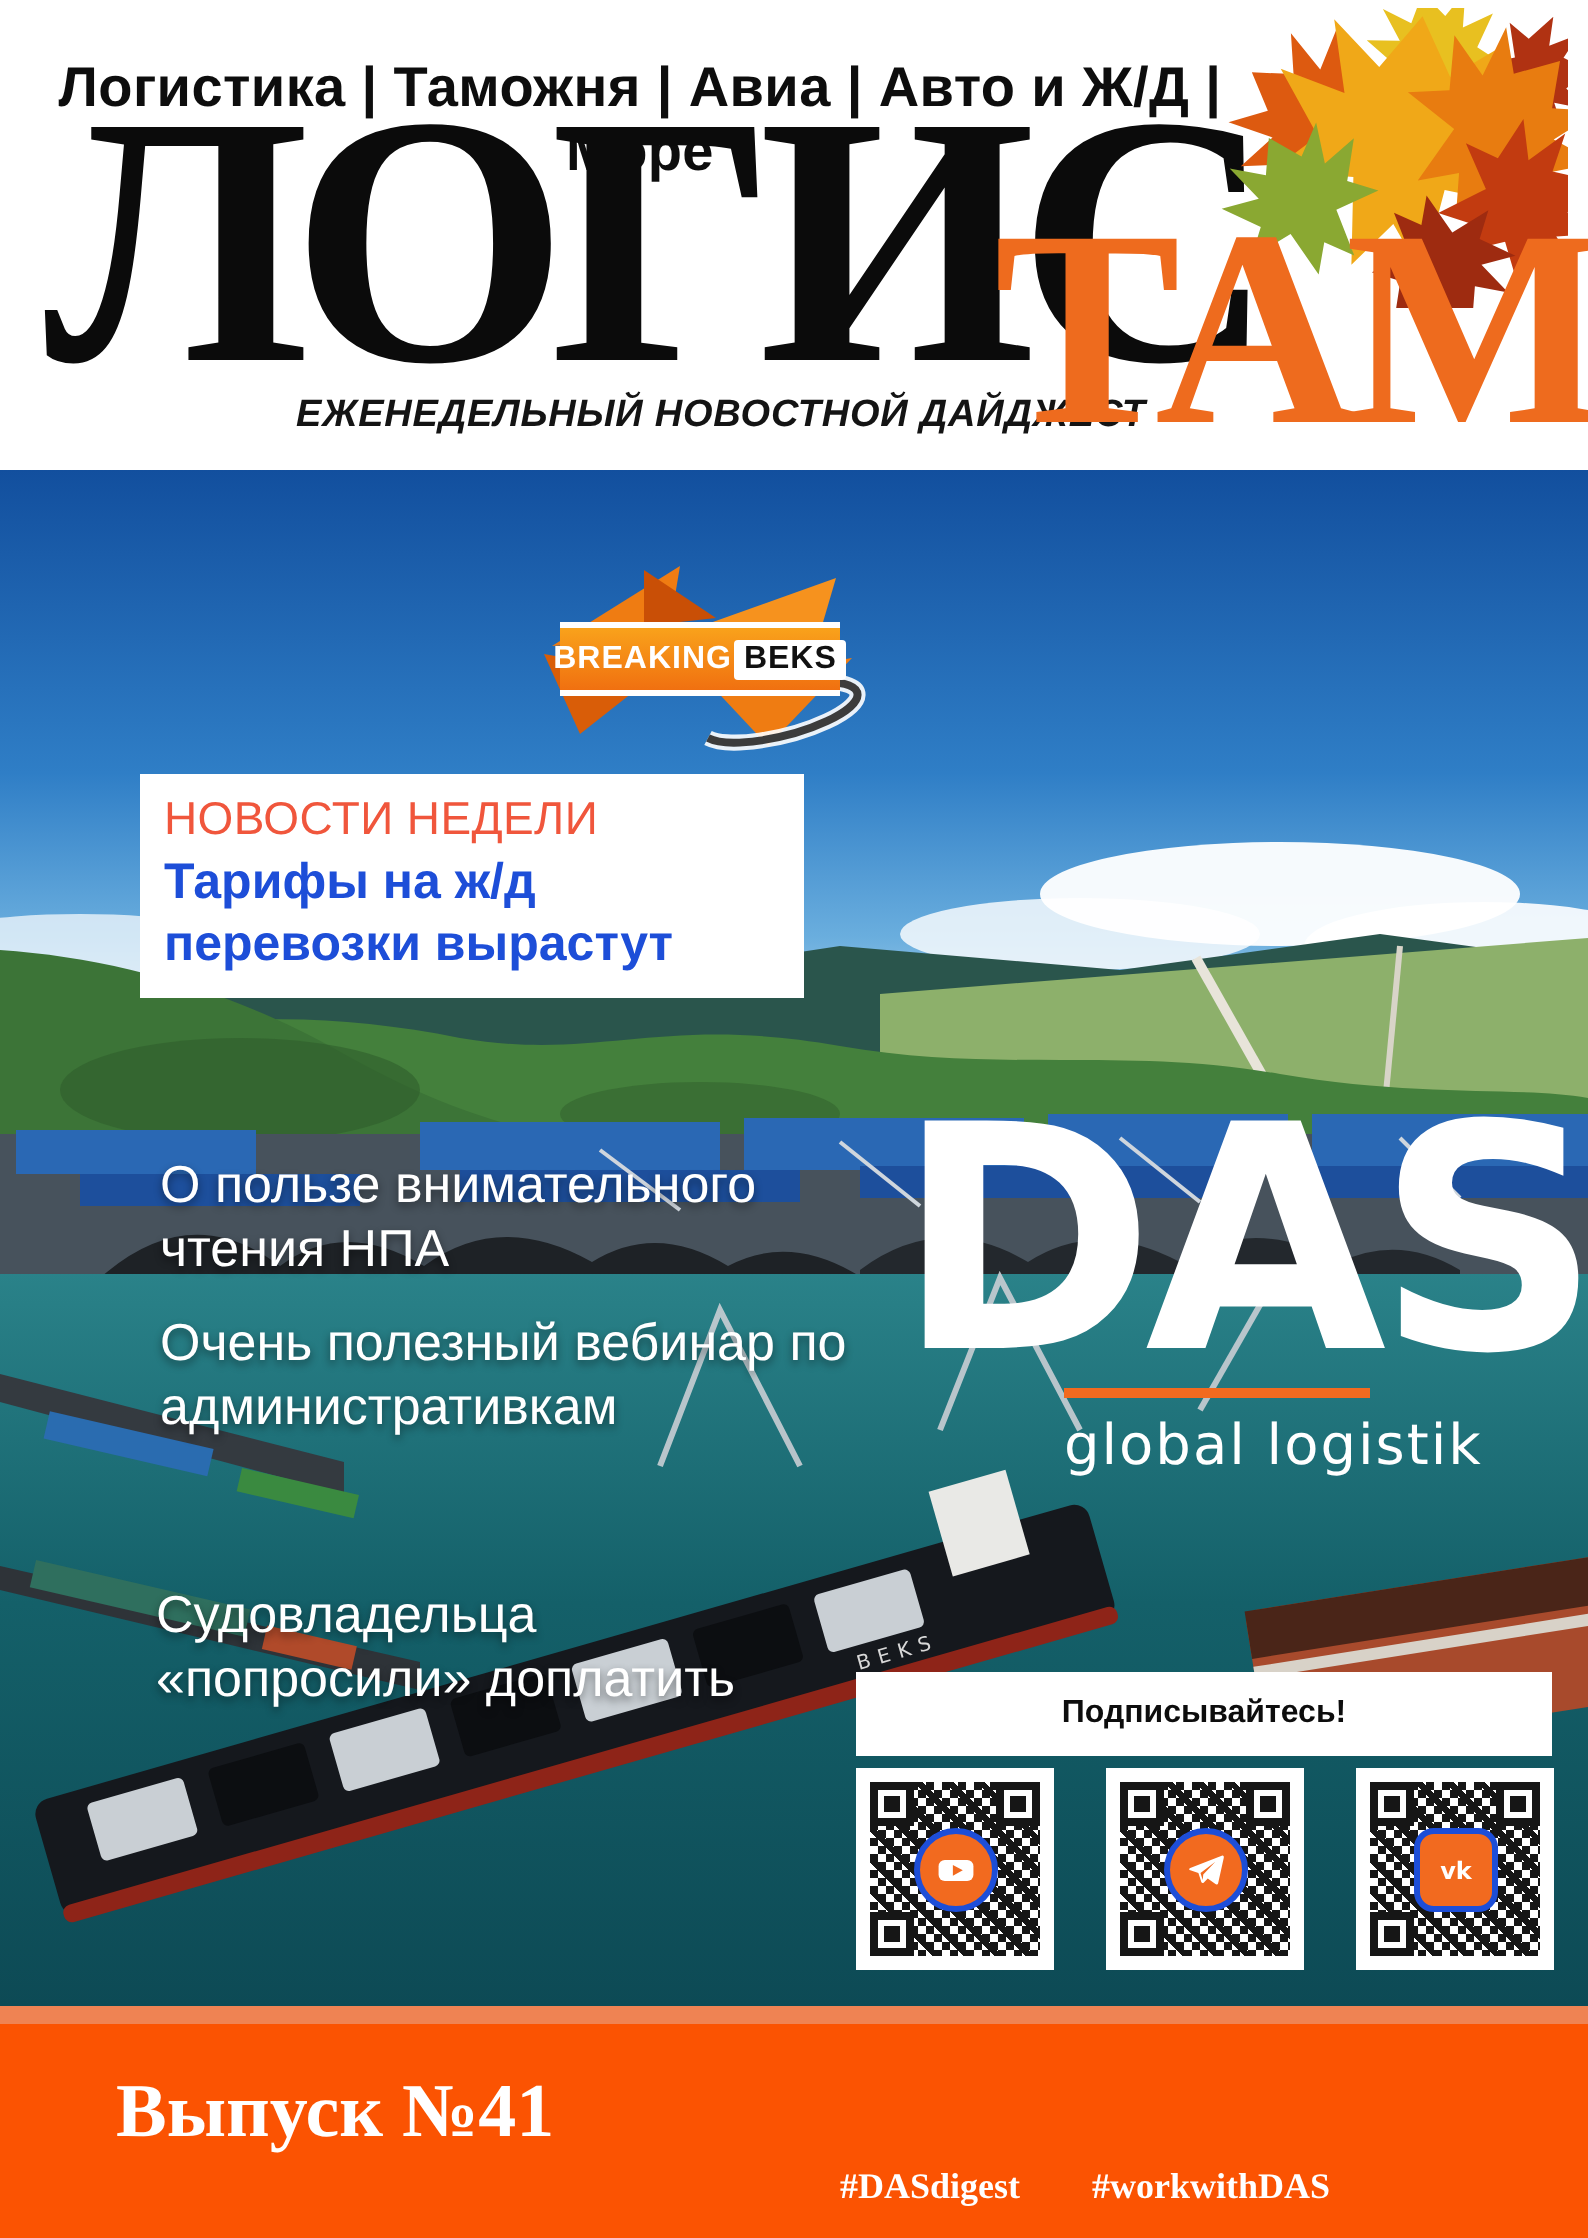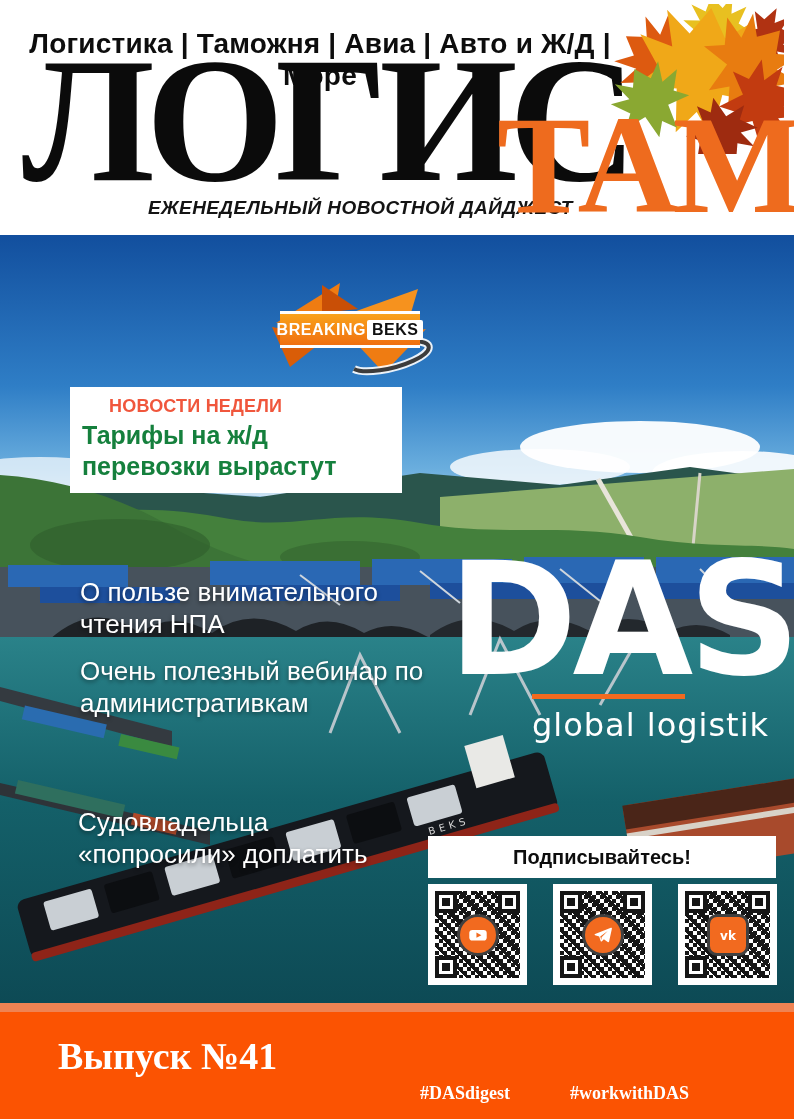--- a/index.html
+++ b/index.html
@@ -44,83 +44,83 @@
   .breaking .w1{color:#fff;font-weight:700;font-size:16px;letter-spacing:.5px;}
   .breaking .w2{
     background:#fff;color:#111;font-weight:700;font-size:16px;
     padding:1px 5px;border-radius:2px;letter-spacing:.5px;
   }
   
   .weekbox{
     position:absolute;left:70px;top:152px;width:332px;min-height:92px;
     background:#fff;padding:9px 12px 12px 12px;box-sizing:border-box;
   }
-  .weekbox .kicker{font-size:18px;font-weight:700;color:#F0563C;letter-spacing:.2px;margin-left:27px;}
-  .weekbox .head{font-size:25px;font-weight:700;color:#15803d;line-height:1.22;margin-top:3px;}
+  .weekbox .kicker{font-size:23px;font-weight:400;color:#F0563C;letter-spacing:.2px;}
+  .weekbox .head{font-size:25px;font-weight:700;color:#1d4ed8;line-height:1.22;margin-top:3px;}
   
   .hl{
     position:absolute;color:#fff;font-weight:400;font-size:26px;line-height:1.24;
     text-shadow:0 2px 4px rgba(0,0,0,.45);
   }
   .hl.h0{left:80px;top:341px;width:330px;}
   .hl.h1{left:80px;top:420px;width:380px;}
   .hl.h2{left:80px;top:503px;width:320px;}
-  .hl.h3{left:78px;top:571px;width:300px;}
+  .hl.h3{left:78px;top:556px;width:300px;}
   
   .das{
     position:absolute;left:448px;top:307px;color:#fff;
     font-family:"DejaVu Sans",sans-serif;font-weight:700;
     font-size:156px;line-height:1;letter-spacing:-5px;white-space:nowrap;
   }
   .das-rule{position:absolute;left:532px;top:459px;width:153px;height:5px;background:#F26A1F;}
   .das-sub{
     position:absolute;left:532px;top:471px;color:#fff;
     font-family:"DejaVu Sans",sans-serif;font-weight:500;
-    font-size:32px;letter-spacing:1px;white-space:nowrap;
+    font-size:28px;letter-spacing:1px;white-space:nowrap;
   }
   
   .subscribe{
     position:absolute;left:428px;top:601px;width:348px;height:42px;background:#fff;
     display:flex;align-items:center;justify-content:center;
-    font-size:20px;font-weight:700;color:#0d0d0d;
+    font-size:16px;font-weight:700;color:#0d0d0d;
   }
   .qr{position:absolute;top:649px;width:99px;height:101px;background:#fff;}
   .qr.q0{left:428px;} .qr.q1{left:553px;} .qr.q2{left:678px;}
   .qr .modules{
     position:absolute;inset:7px;
     background-image:
       conic-gradient(#161616 0 90deg,transparent 90deg 180deg,#161616 180deg 270deg,transparent 270deg 360deg),
       repeating-linear-gradient(45deg,#161616 0 3px,transparent 3px 11px);
     background-size:8px 8px,auto;
   }
   .finder{position:absolute;width:14px;height:14px;border:4px solid #161616;background:#fff;}
   .finder::after{content:"";position:absolute;inset:3px;background:#161616;}
   .finder.tl{left:7px;top:7px;} .finder.tr{right:7px;top:7px;} .finder.bl{left:7px;bottom:7px;}
   .qr-badge{
     position:absolute;left:50%;top:50%;transform:translate(-50%,-50%);
-    width:36px;height:36px;border-radius:50%;background:#F26A1F;border:3px solid #404040;
+    width:36px;height:36px;border-radius:50%;background:#F26A1F;border:3px solid #1d4ed8;
     display:flex;align-items:center;justify-content:center;
   }
   .qr-badge.squircle{border-radius:10px;}
   
   .footer-strip{position:absolute;left:0;top:1003px;width:794px;height:9px;background:#EF8353;}
   .footer{position:absolute;left:0;top:1012px;width:794px;height:107px;background:#FB5302;}
   .issue{
     position:absolute;left:58px;top:22px;color:#fff;
     font-family:"Liberation Serif",serif;font-weight:700;font-size:38px;white-space:nowrap;
   }
   .citydates{
     position:absolute;left:58px;top:71px;color:#fff;
     font-family:"Liberation Serif",serif;font-weight:700;font-size:18px;white-space:nowrap;
   }
   .tag1,.tag2{
     position:absolute;top:71px;color:#fff;
     font-family:Liberation Serif, serif;font-weight:700;font-size:18px;white-space:nowrap;
   }
-  .tag1{left:420px;} .tag2{left:546px;margin-left:24px;}
+  .tag1{left:420px;} .tag2{left:546px;}
 </style>
 </head>
 <body>
 
 <div class="page">
 
   <div class="topics">Логистика | Таможня |  Авиа | Авто и Ж/Д | Море</div>
 
   <div class="title-black">ЛОГИС</div>
   <div class="title-orange">ТАМ</div>

